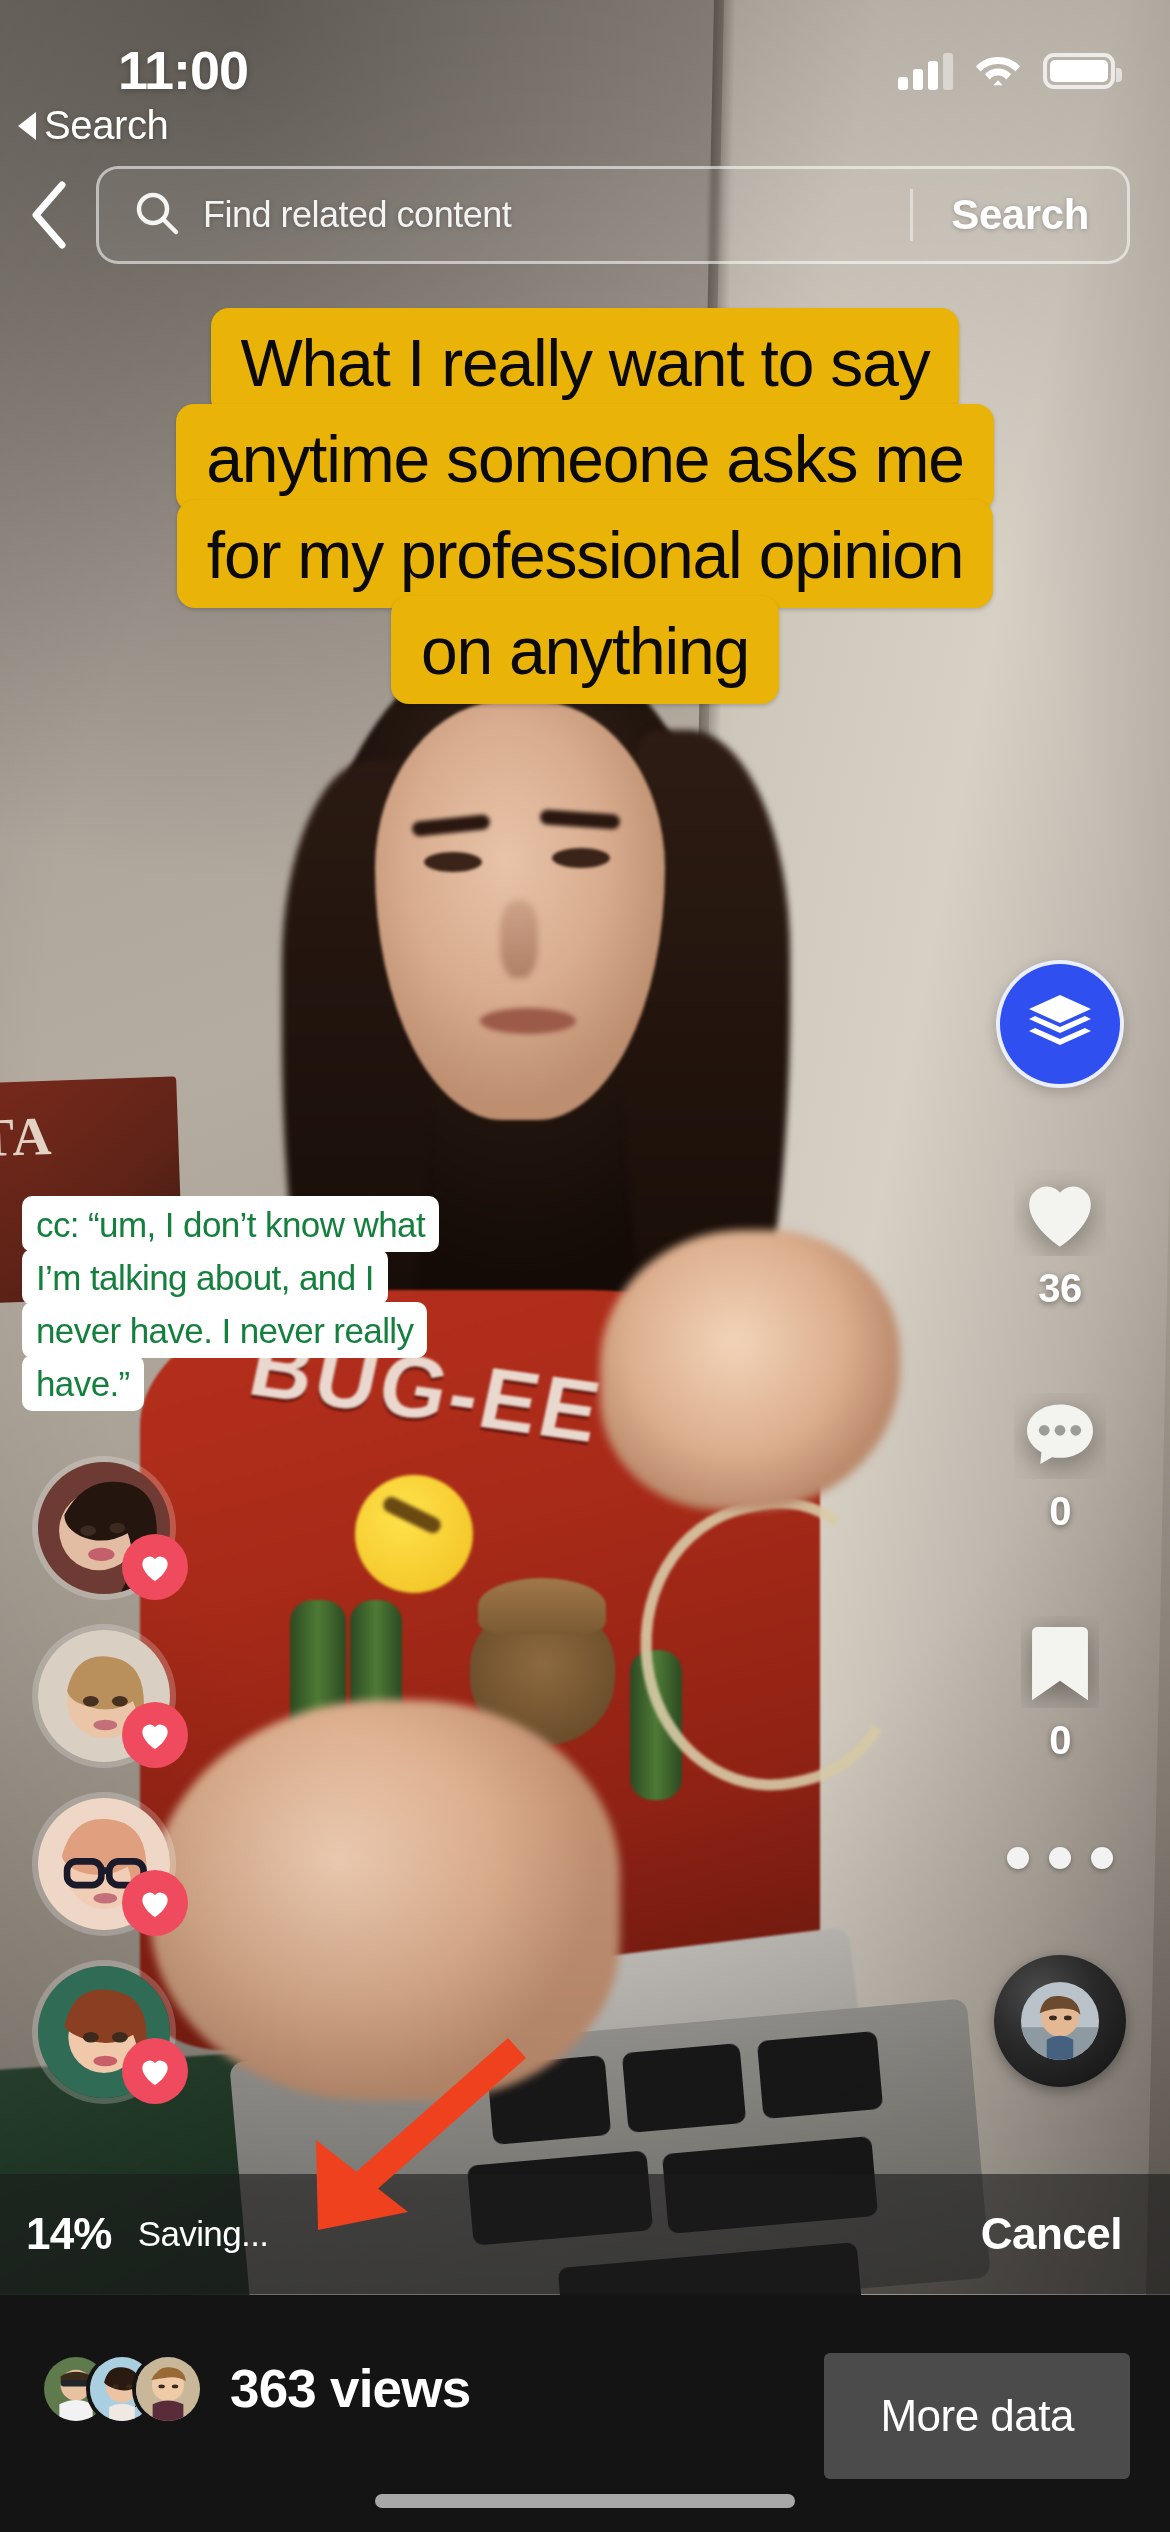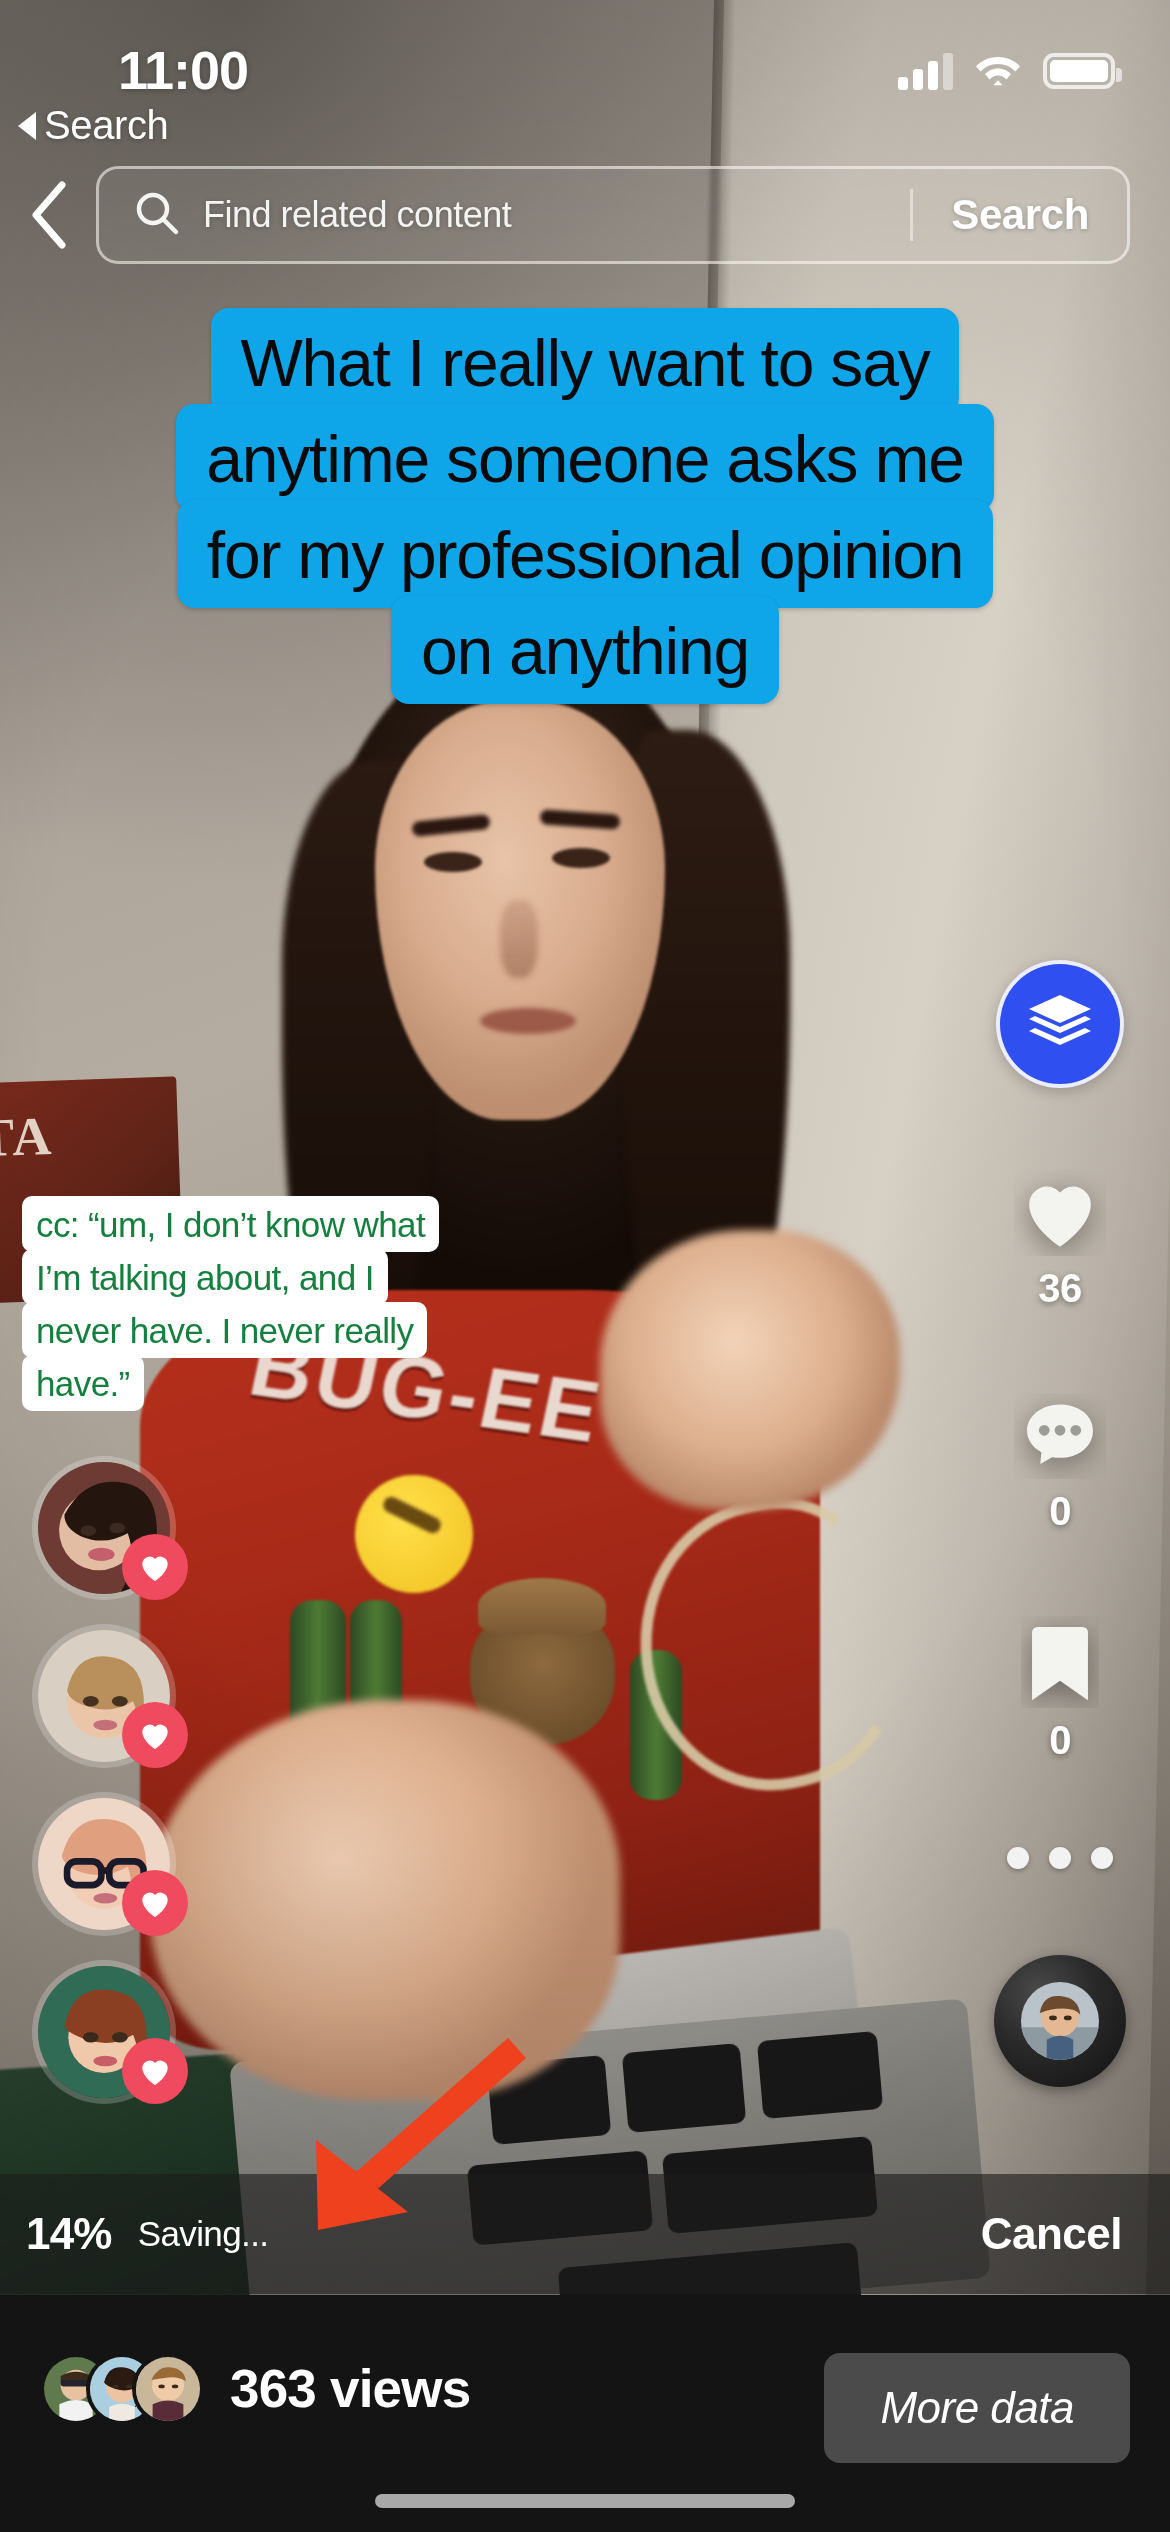--- a/index.html
+++ b/index.html
@@ -250,21 +250,21 @@
     padding:0 38px; color:#fff; font-size:42px; font-weight:bold; letter-spacing:-.4px;
     text-shadow:0 1px 5px rgba(0,0,0,.25); cursor:pointer;
   }
 
   
   .caption-stack {
     position:absolute; left:0; top:308px; width:1170px; z-index:30;
     display:flex; flex-direction:column; align-items:center;
   }
   .cap-line {
-    background:#0ea5e9; color:#0a0a0a;
+    background:#eab308; color:#0a0a0a;
     font-size:66px; line-height:1.0; font-weight:normal;
     letter-spacing:-1.2px;
     padding:22px 30px 20px;
     border-radius:18px;
     margin-top:-12px;
     white-space:nowrap;
     box-shadow:0 2px 4px rgba(0,0,0,.18);
   }
   .cap-line:first-child{ margin-top:0; }
 
@@ -364,23 +364,22 @@
   }
   .viewer-stack .vav:first-child { margin-left:0; }
   .views-text {
     margin-left:26px; color:#fff; font-size:53px; font-weight:bold; letter-spacing:-.8px;
     line-height:72px;
   }
   .more-data-btn {
     margin-left:auto; margin-right:40px;
     background:#4b4b4b; color:#fff;
     font-size:44px; letter-spacing:-.5px;
-    padding:30px 56px; border-radius:16px;
+    padding:38px 56px; border-radius:6px;
     cursor:pointer;
-    font-style:italic;
   }
   .home-indicator {
     position:absolute; left:50%; transform:translateX(-50%);
     bottom:24px; width:420px; height:14px; border-radius:7px;
     background:#a8a8a8; z-index:50; cursor:pointer;
   }
 </style>
 </head>
 <body>
 

